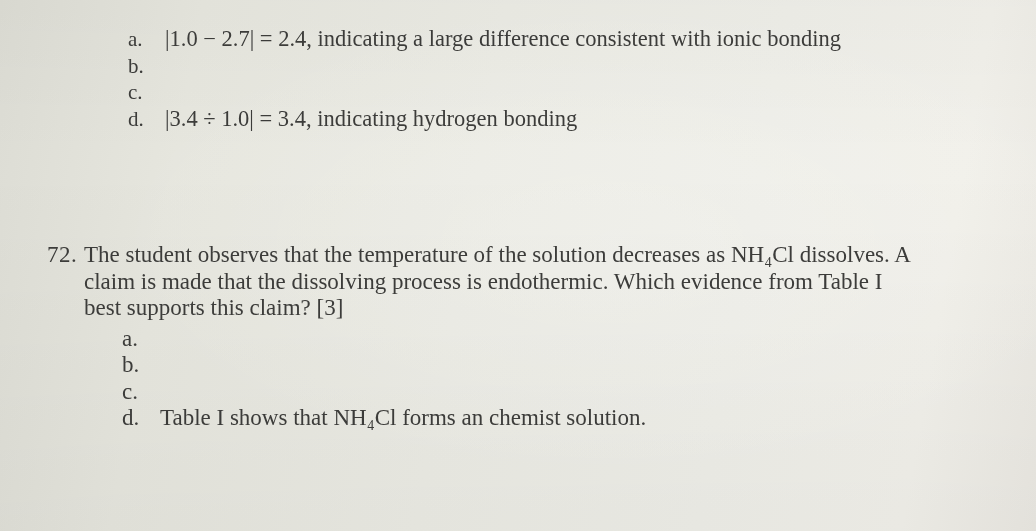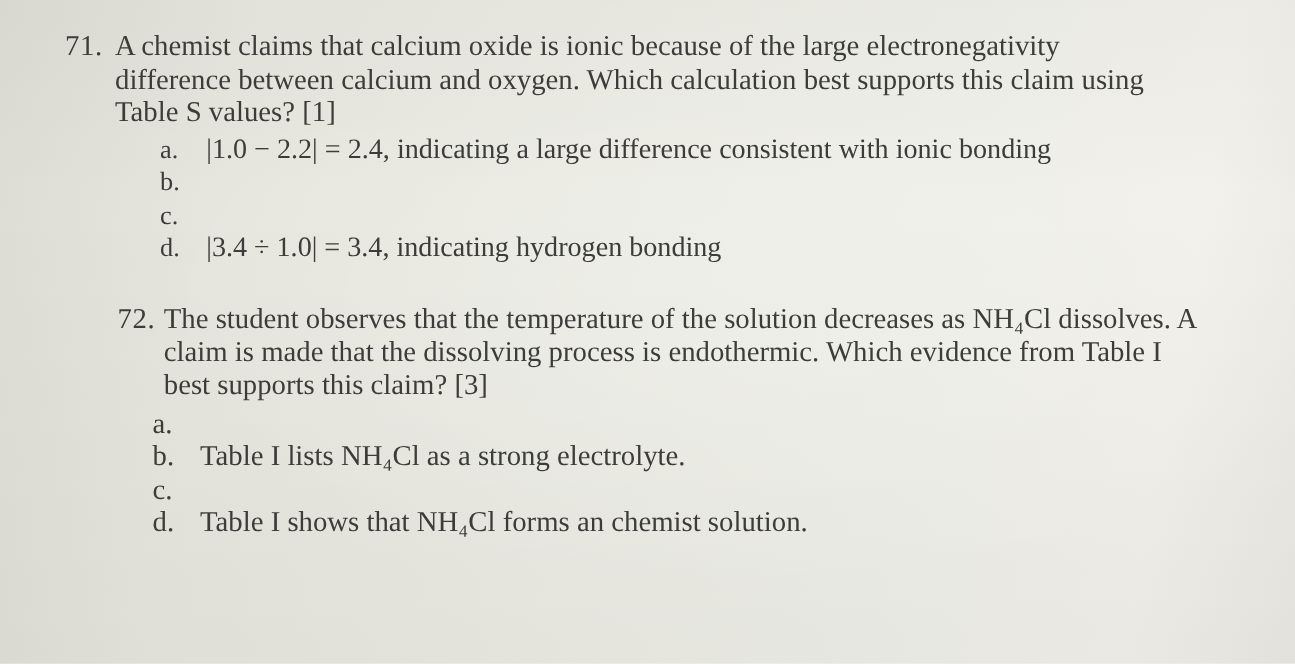--- a/index.html
+++ b/index.html
@@ -31,21 +31,21 @@
     #q71 { left: 52px; top: 24px; width: 960px; }
     #q72 { left: 47px; top: 242px; width: 970px; }
     .q-head {
       display: flex;
     }
     .q-num {
       flex: 0 0 auto;
       width: 40px;
       letter-spacing: 0.5px;
     }
-    #q72 .q-num { width: 37px; margin-left: 47px; }
+    #q72 .q-num { width: 37px; }
     .q-stem {
       flex: 1 1 auto;
       white-space: pre-line;
     }
     .options {
       margin-top: 2px;
     }
     .opt {
       display: flex;
     }
@@ -62,30 +62,24 @@
       flex: 1 1 auto;
       white-space: pre-line;
     }
   </style>
 </head>
 <body>
 
 <div class="vignette"></div>
 
 <div id="q71" class="question">
-  <div class="q-head">
-    <span class="q-num">71.</span>
-    <span class="q-stem">A chemist claims that calcium oxide is ionic because of the large electronegativity
-difference between calcium and oxygen. Which calculation best supports this claim using
-Table S values? [1]</span>
-  </div>
   <div class="options">
     <div class="opt">
       <span class="opt-letter">a.</span>
-      <span class="opt-text">|1.0 − 2.2| = 2.4, indicating a large difference consistent with ionic bonding</span>
+      <span class="opt-text">|1.0 − 2.7| = 2.4, indicating a large difference consistent with ionic bonding</span>
     </div>
     <div class="opt">
       <span class="opt-letter">b.</span>
     </div>
     <div class="opt">
       <span class="opt-letter">c.</span>
     </div>
     <div class="opt">
       <span class="opt-letter">d.</span>
       <span class="opt-text">|3.4 ÷ 1.0| = 3.4, indicating hydrogen bonding</span>
@@ -99,21 +93,20 @@
     <span class="q-stem">The student observes that the temperature of the solution decreases as NH₄Cl dissolves. A
 claim is made that the dissolving process is endothermic. Which evidence from Table I
 best supports this claim? [3]</span>
   </div>
   <div class="options">
     <div class="opt">
       <span class="opt-letter">a.</span>
     </div>
     <div class="opt">
       <span class="opt-letter">b.</span>
-      <span class="opt-text">Table I lists NH₄Cl as a strong electrolyte.</span>
     </div>
     <div class="opt">
       <span class="opt-letter">c.</span>
     </div>
     <div class="opt">
       <span class="opt-letter">d.</span>
       <span class="opt-text">Table I shows that NH₄Cl forms an chemist solution.</span>
     </div>
   </div>
 </div>

